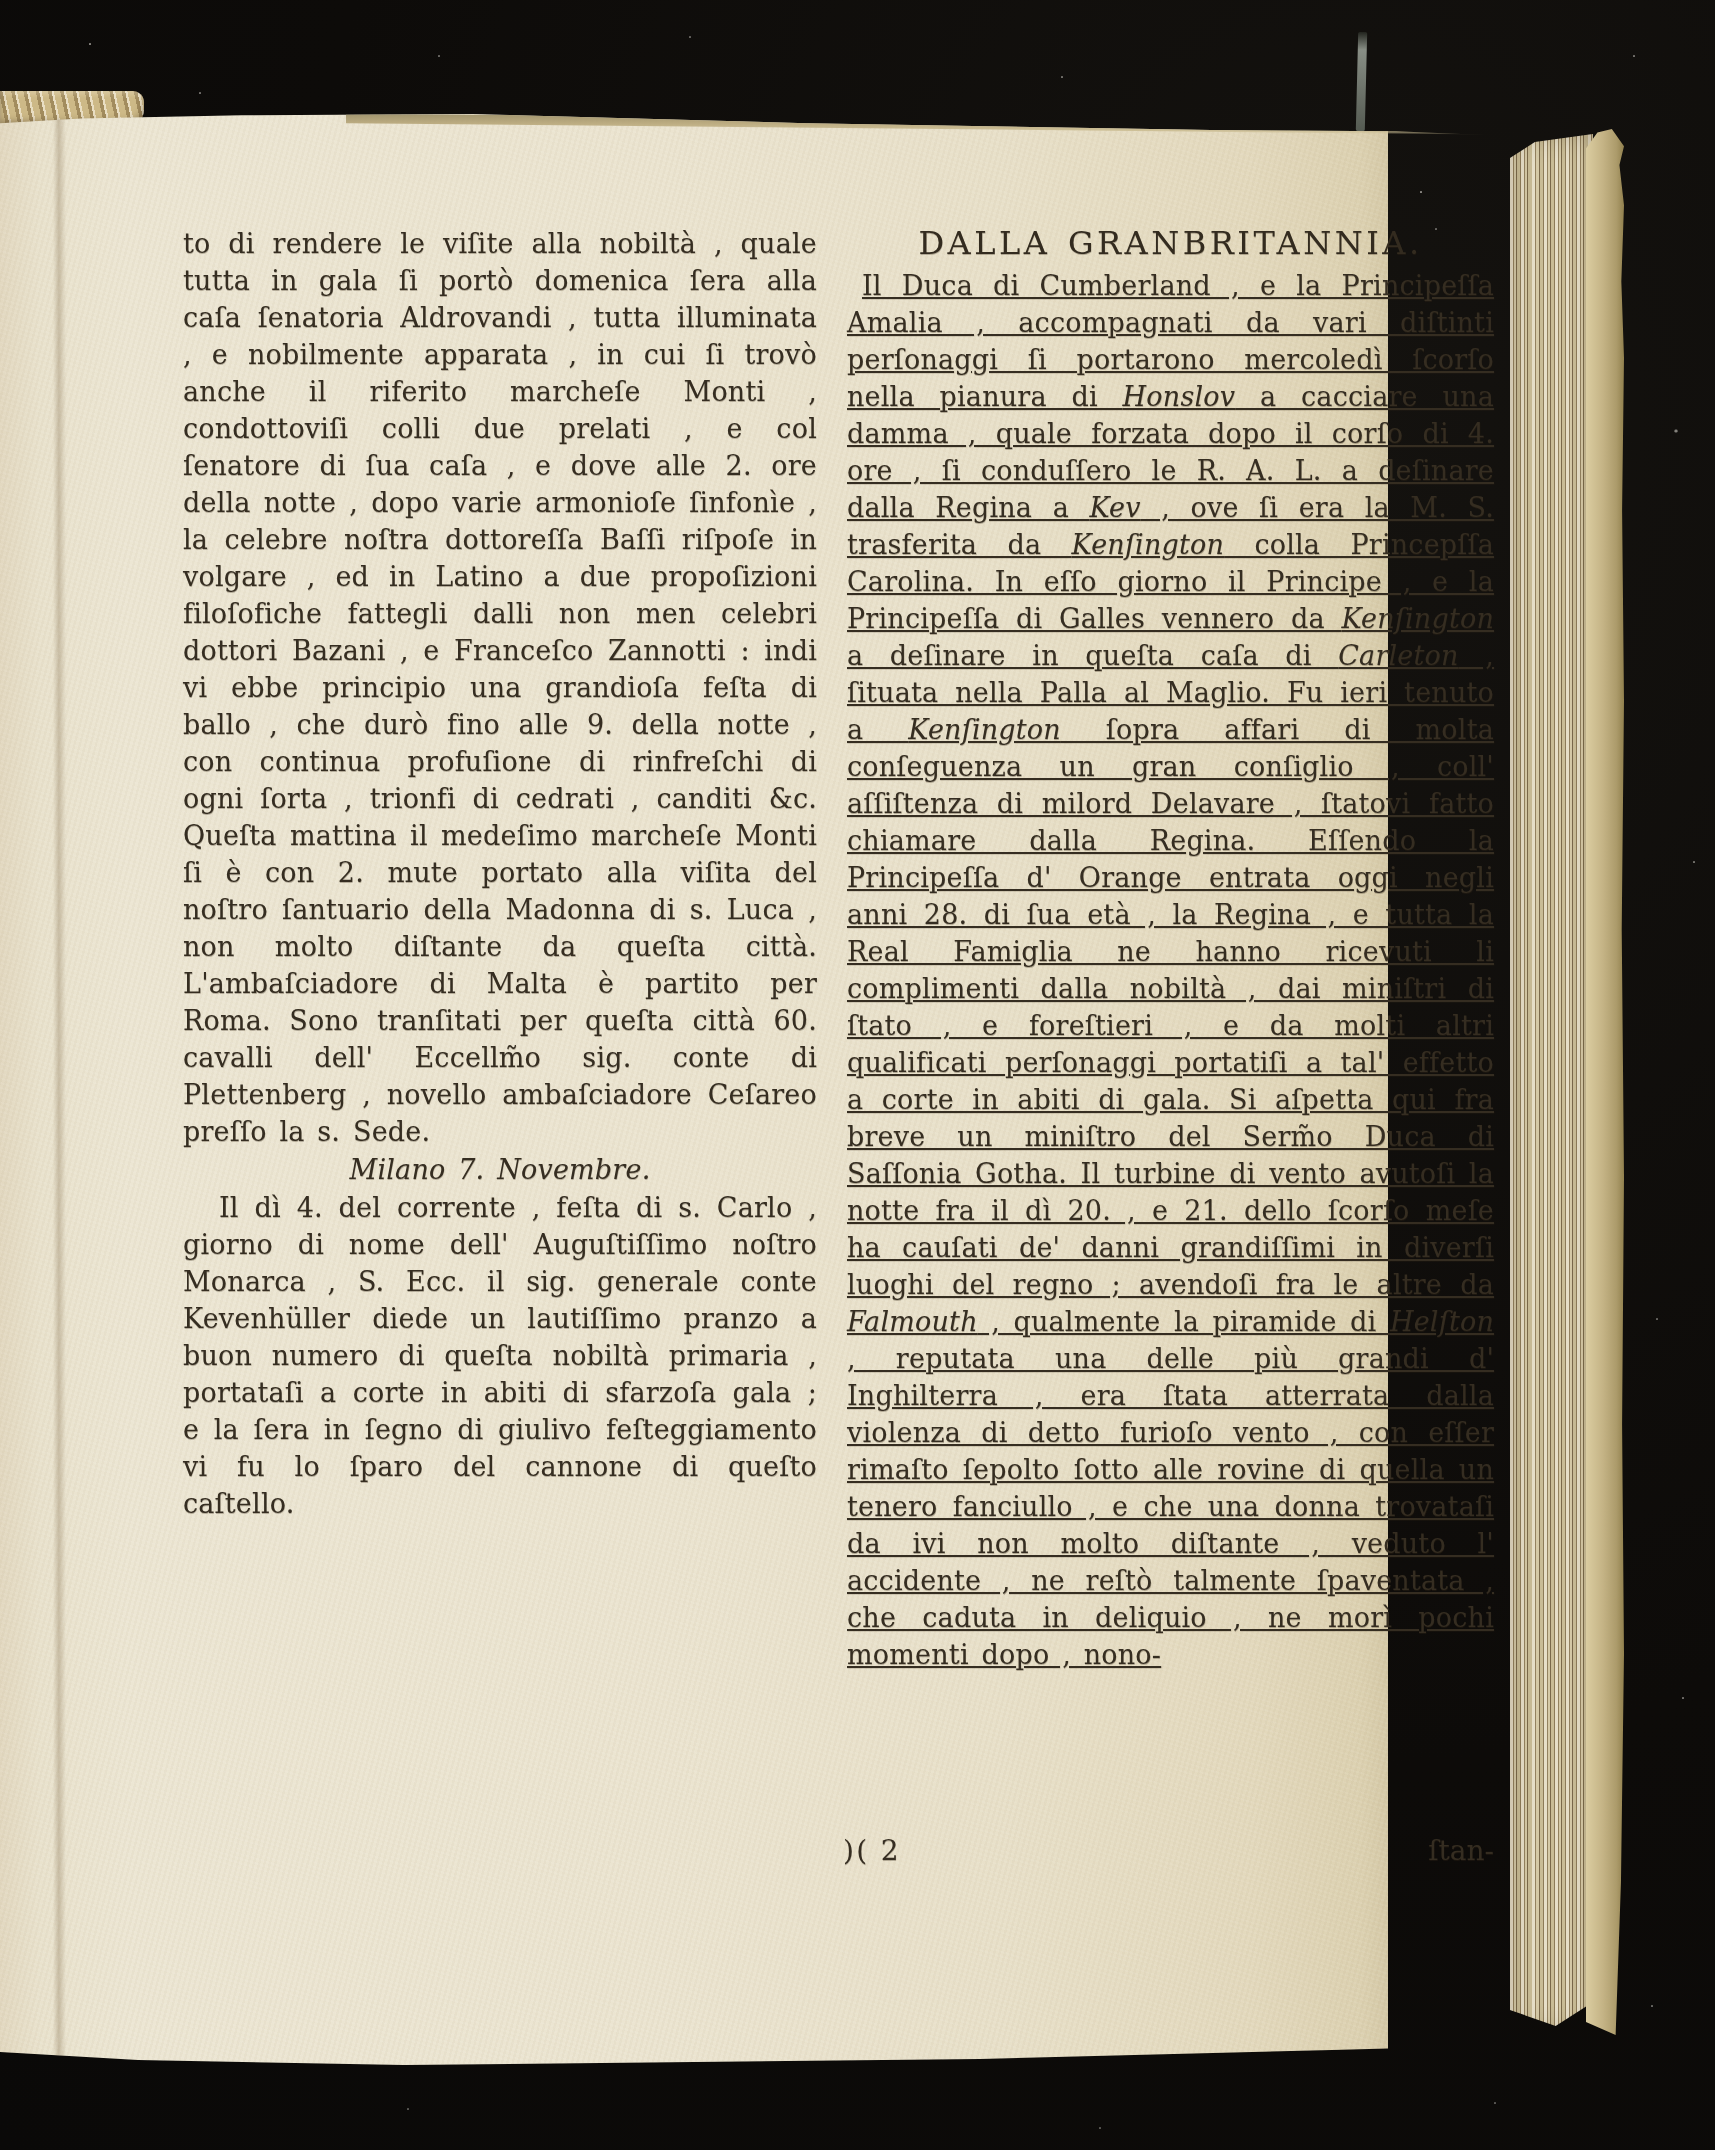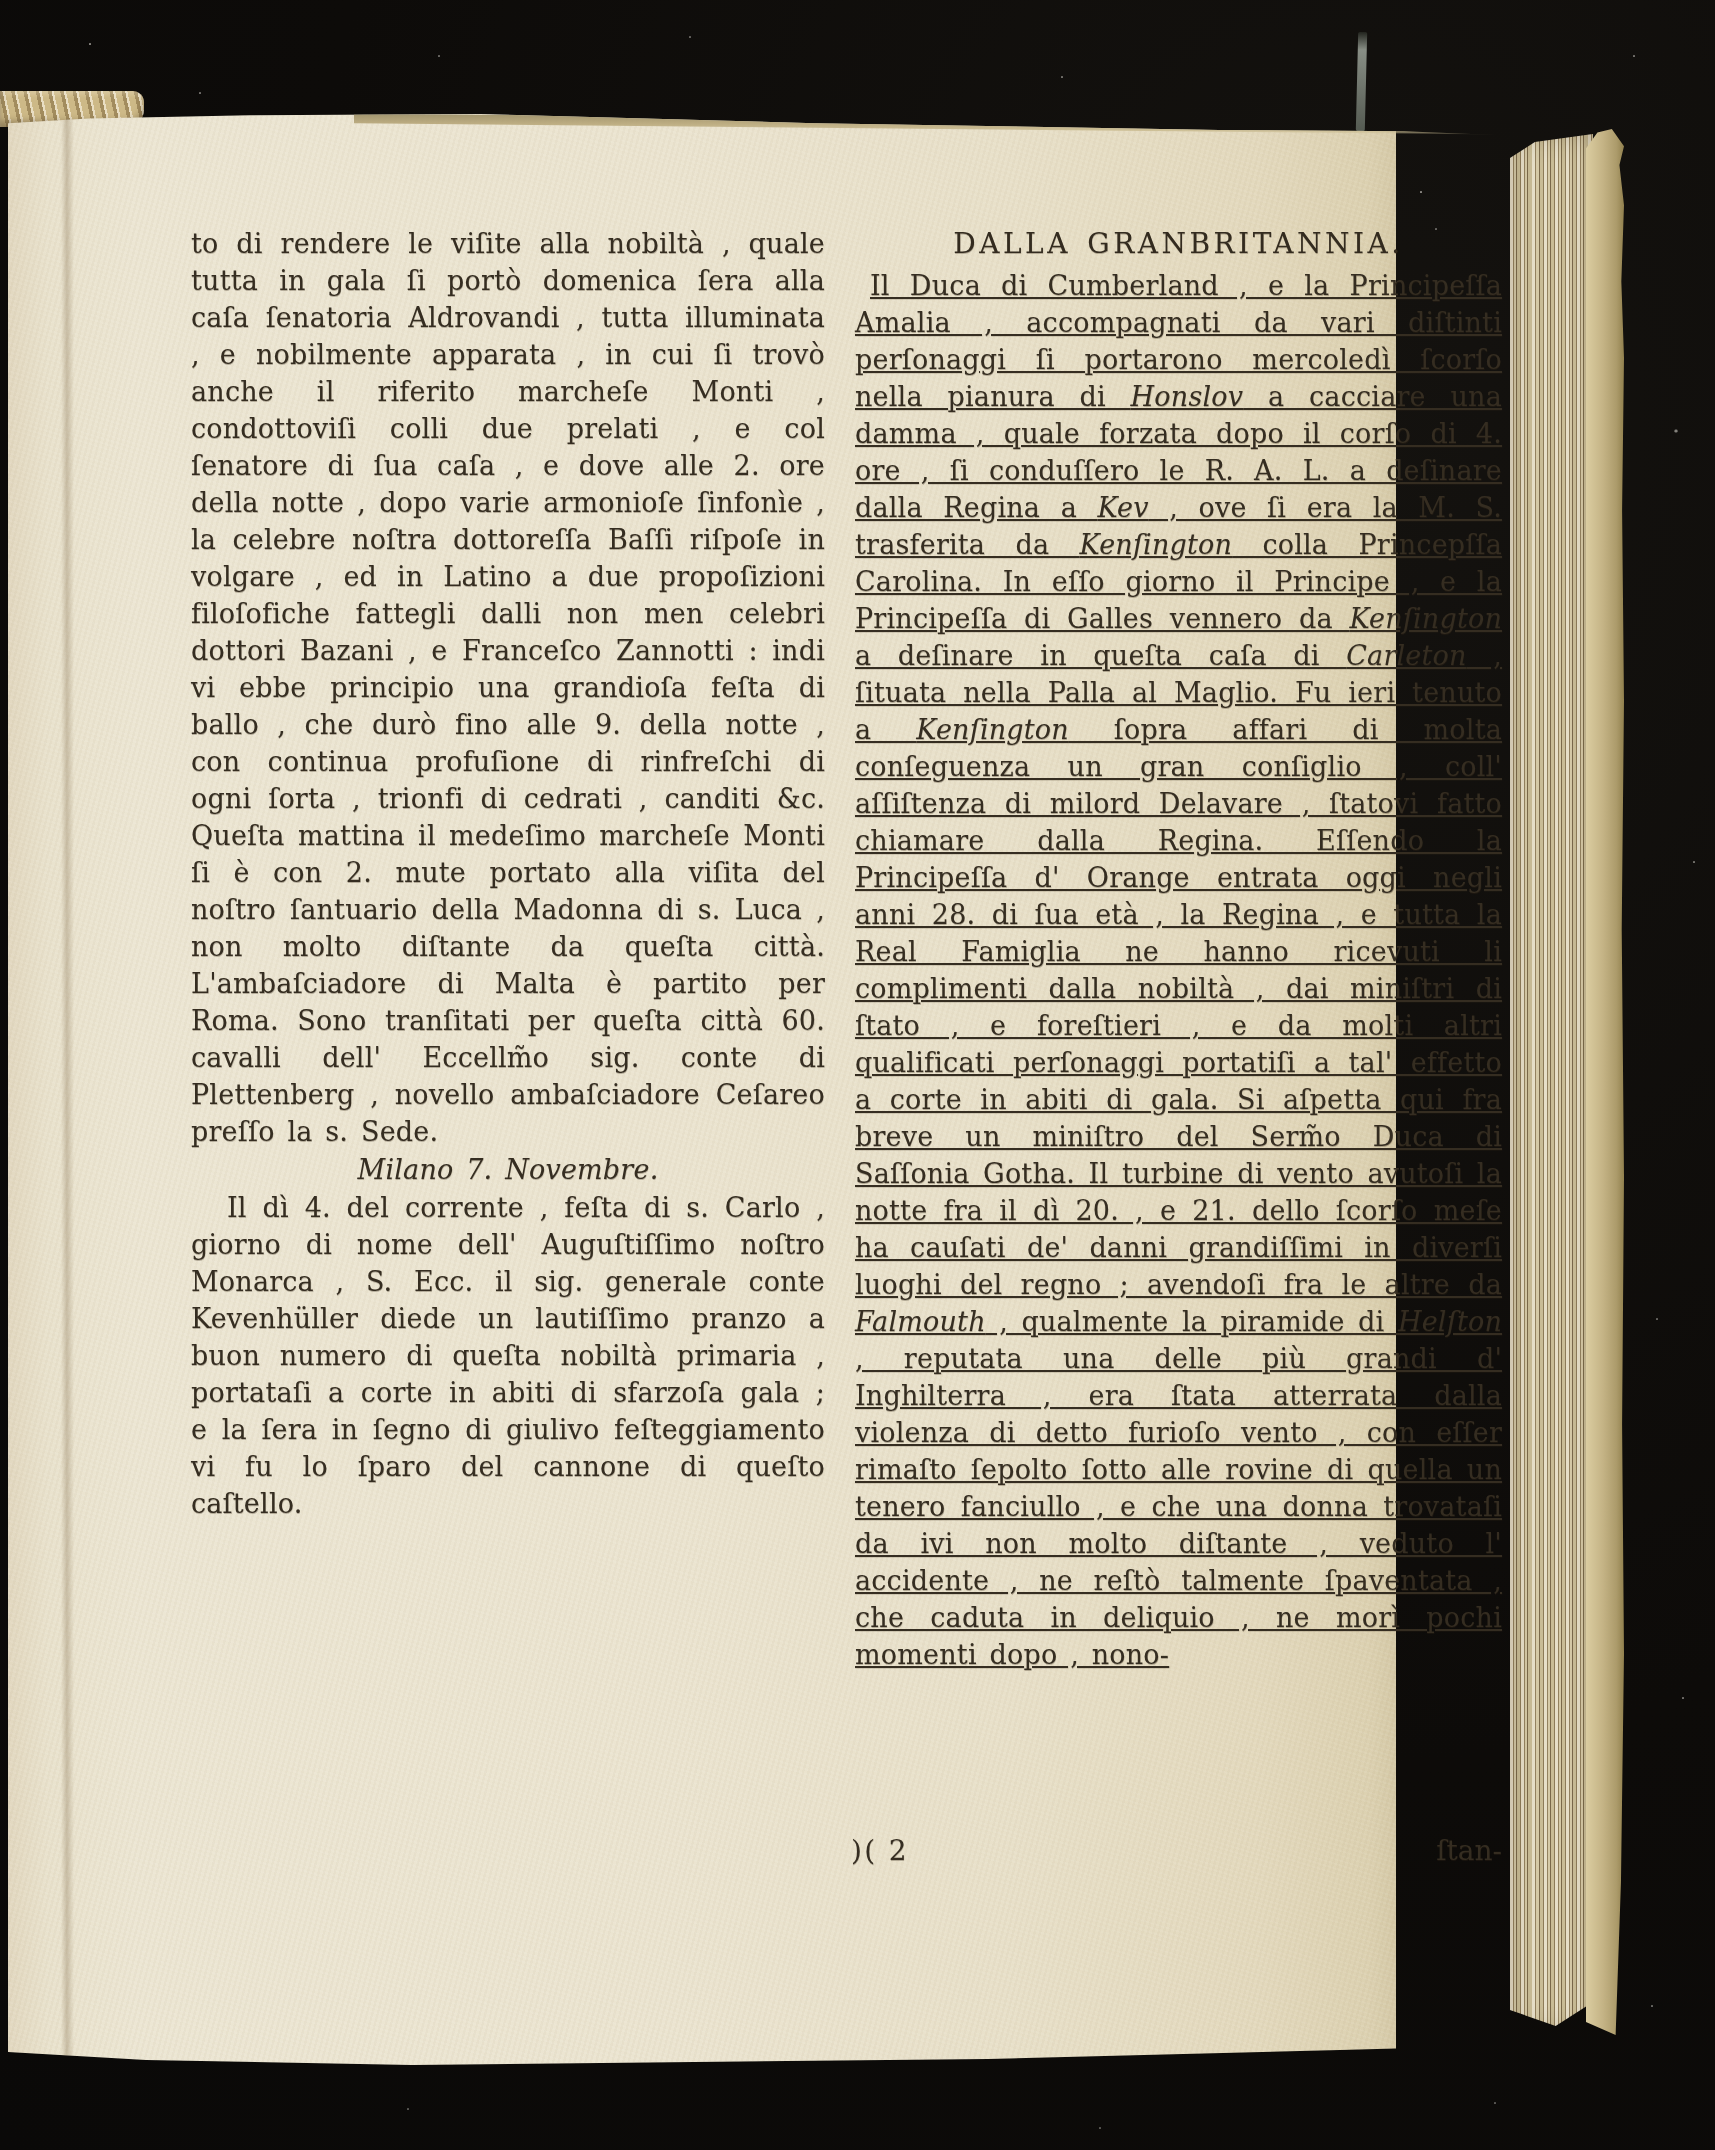--- a/index.html
+++ b/index.html
@@ -51,21 +51,21 @@
   }
   
   .ribbon{
     position:absolute; left:1357px; top:32px; width:8.7px; height:99px;
     background:linear-gradient(180deg,#22241e 0%,#888e85 18%,#70766d 55%,#555b52 100%);
     transform:rotate(1.4deg);
     border-radius:1.7px;
   }
   
   .page{
-    position:absolute; left:8px; top:114px; width:1388px; height:1951px;
+    position:absolute; left:0; top:114px; width:1388px; height:1951px;
     background:linear-gradient(90deg,
       #e2d8c0 0px, #e9e2cd 40px, #ece6d3 127px, #ebe4d0 48%,
       #e8e0c9 72%, #e3d9bd 90%, #dcd1b1 98%, #d5c9a7 100%);
     clip-path: polygon(
       0 9.2px, 81px 4.6px, 242px 1.2px, 473px 0, 807px 9.2px,
       1211px 16px, 1396px 17.3px, 1534px 23px,
       1534px 1908px, 1480px 1932px, 1332px 1936px, 980px 1945px,
       404px 1951px, 138px 1946px, 0 1938px);
   }
   .page::before{ 
@@ -116,21 +116,21 @@
   .col-right{ left:847px; width:647px; }
   .body-par{ margin:0; hyphens:none; }
   .indent{ text-indent:36px; }
   .indent-sm{ text-indent:15px;text-decoration:underline; }
   .dateline{
     margin:1.2px 0 1.2px 0; text-align:center;
     font-style:italic; font-size:27px; text-indent:0;
   }
   .heading{
     margin:0 0 4.6px 0; text-align:center;
-    font-size:28px; font-weight:normal;
+    font-size:32px; font-weight:normal;
     letter-spacing:3.5px; white-space:nowrap;
     color:#332b1f;
   }
   .footer-line{
     position:absolute; left:843px; top:1720px; width:651px;
     display:flex; justify-content:space-between;
     font-size:28px; color:#352d21;
     text-shadow:0.3px 0.5px 0.4px rgba(56,44,26,.30);
   }
   .sig{ letter-spacing:2.3px; }

